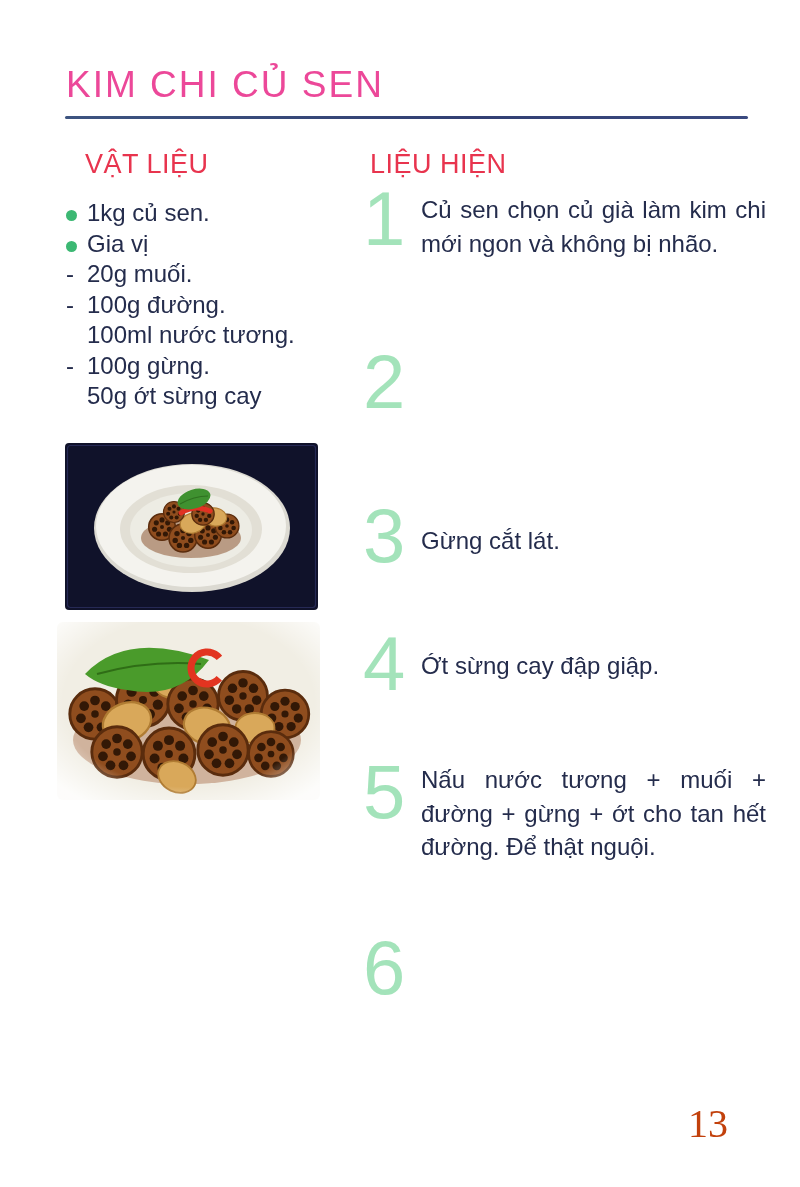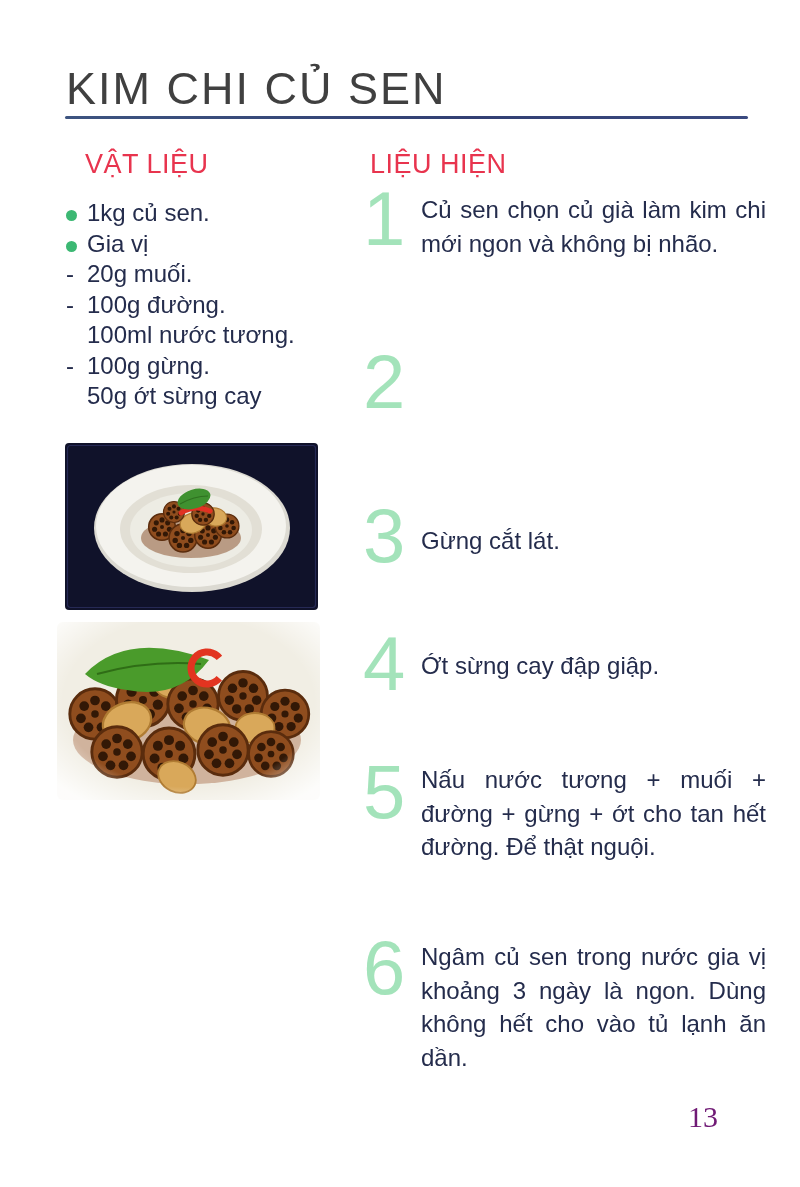--- a/index.html
+++ b/index.html
@@ -3,22 +3,22 @@
 <meta charset="utf-8">
 <style>
   * { margin:0; padding:0; box-sizing:border-box; }
   html,body { background:#ffffff; }
   .page {
     position:relative; width:800px; height:1187px; background:#ffffff;
     font-family:"Liberation Sans", sans-serif; color:#242c4c; overflow:hidden;
   }
   .title {
     position:absolute; left:66px; top:66px;
-    font-size:45px; font-weight:400; letter-spacing:2px;
-    color:#404040; line-height:1;
+    font-size:37px; font-weight:400; letter-spacing:2px;
+    color:#ec4899; line-height:1;
   }
   .title-rule {
     position:absolute; left:65px; top:116px; width:683px; height:3px;
     background:linear-gradient(to right,#3d5480,#323f73 60%,#3a4a80);
     border-radius:2px;
   }
   .section-heading {
     position:absolute; top:148px; font-size:27px; font-weight:400;
     letter-spacing:0.5px; color:#e8344e; line-height:1.2;
   }
@@ -55,21 +55,21 @@
   }
   .sn1 { top:181px; } .st1 { top:193px; }
   .sn2 { top:344px; } .st2 { top:358px; }
   .sn3 { top:498px; } .st3 { top:524px; }
   .sn4 { top:626px; } .st4 { top:649px; }
   .sn5 { top:754px; } .st5 { top:763px; }
   .sn6 { top:930px; } .st6 { top:940px; }
 
   .page-number {
     position:absolute; left:688px; top:1100px;
-    font-family:"Liberation Serif", serif; font-size:30px; color:#701a75;
+    font-family:"Liberation Serif", serif; font-size:40px; color:#c2410c;
   }
 </style>
 </head>
 <body>
 
 <div class="page">
 
   <h1 class="title">KIM CHI CỦ SEN</h1>
   <div class="title-rule"></div>
 
@@ -185,17 +185,16 @@
   <span class="step-num sn3">3</span>
   <p class="step-text st3">Gừng cắt lát.</p>
 
   <span class="step-num sn4">4</span>
   <p class="step-text st4">Ớt sừng cay đập giập.</p>
 
   <span class="step-num sn5">5</span>
   <p class="step-text st5">Nấu nước tương + muối + đường + gừng + ớt cho tan hết đường. Để thật nguội.</p>
 
   <span class="step-num sn6">6</span>
-  <p class="step-text st6">Ngâm củ sen trong nước gia vị khoảng 3 ngày là ngon. Dùng không hết cho vào tủ lạnh ăn dần.</p>
 
   <div class="page-number">13</div>
 
 </div>
 
 </body></html>

